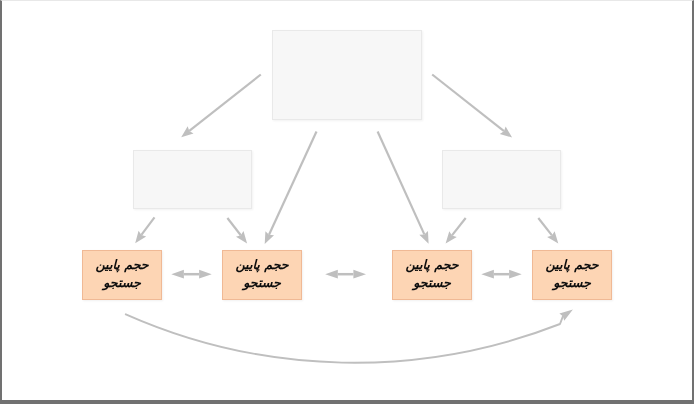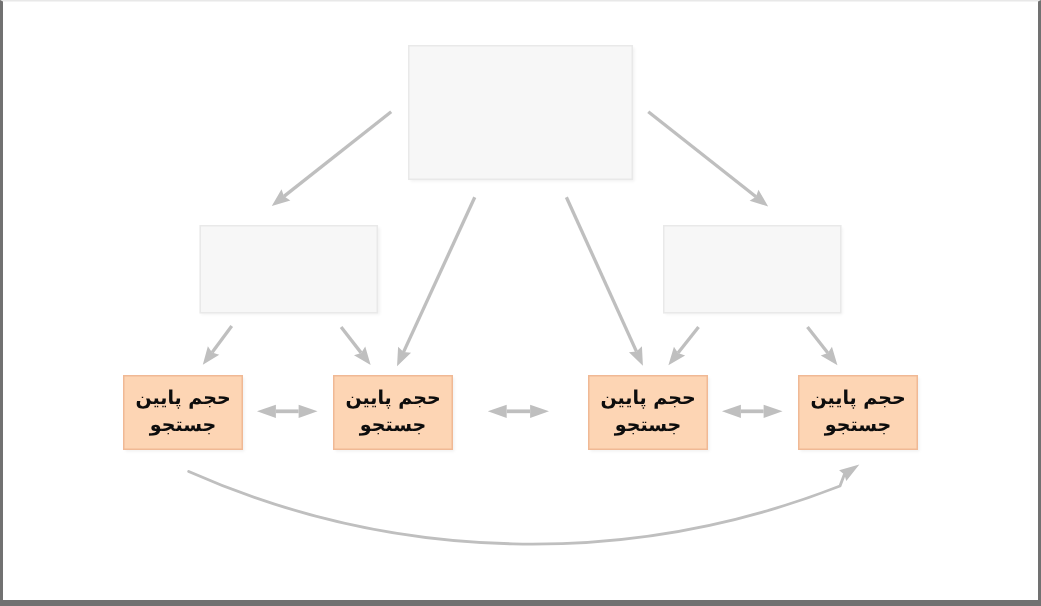--- a/index.html
+++ b/index.html
@@ -1,19 +1,19 @@
 <!DOCTYPE html>
 <html><head>
 <meta charset="utf-8">
 <title>diagram</title>
 <style>
   html,body{margin:0;padding:0;}
   body{width:694px;height:404px;background:#ffffff;
        font-family:"DejaVu Sans",sans-serif;overflow:hidden;}
-  #frame{position:absolute;left:0;top:0;width:607px;height:404px;background:#ffffff;}
+  #frame{position:absolute;left:0;top:0;width:607px;height:404px;background:#ffffff;font-style:italic;}
   #canvas{position:absolute;left:0;top:0;width:694px;height:404px;pointer-events:none;}
   #nodes{position:absolute;left:0;top:0;width:694px;height:404px;}
   #border{position:absolute;left:0;top:0;width:694px;height:404px;box-sizing:border-box;
           pointer-events:none;
           border-left:2px solid #717171;border-right:2px solid #717171;
           border-bottom:4px solid #717171;border-top:1px solid #e8e8e8;}
   .node{position:absolute;box-sizing:border-box;}
   .empty-node{background:#f7f7f7;border:1px solid #e9e9e9;
               box-shadow:1px 1px 2px rgba(0,0,0,0.055);}
   .leaf-node{background:#FDD5B4;border:1px solid #F0B995;display:flex;

